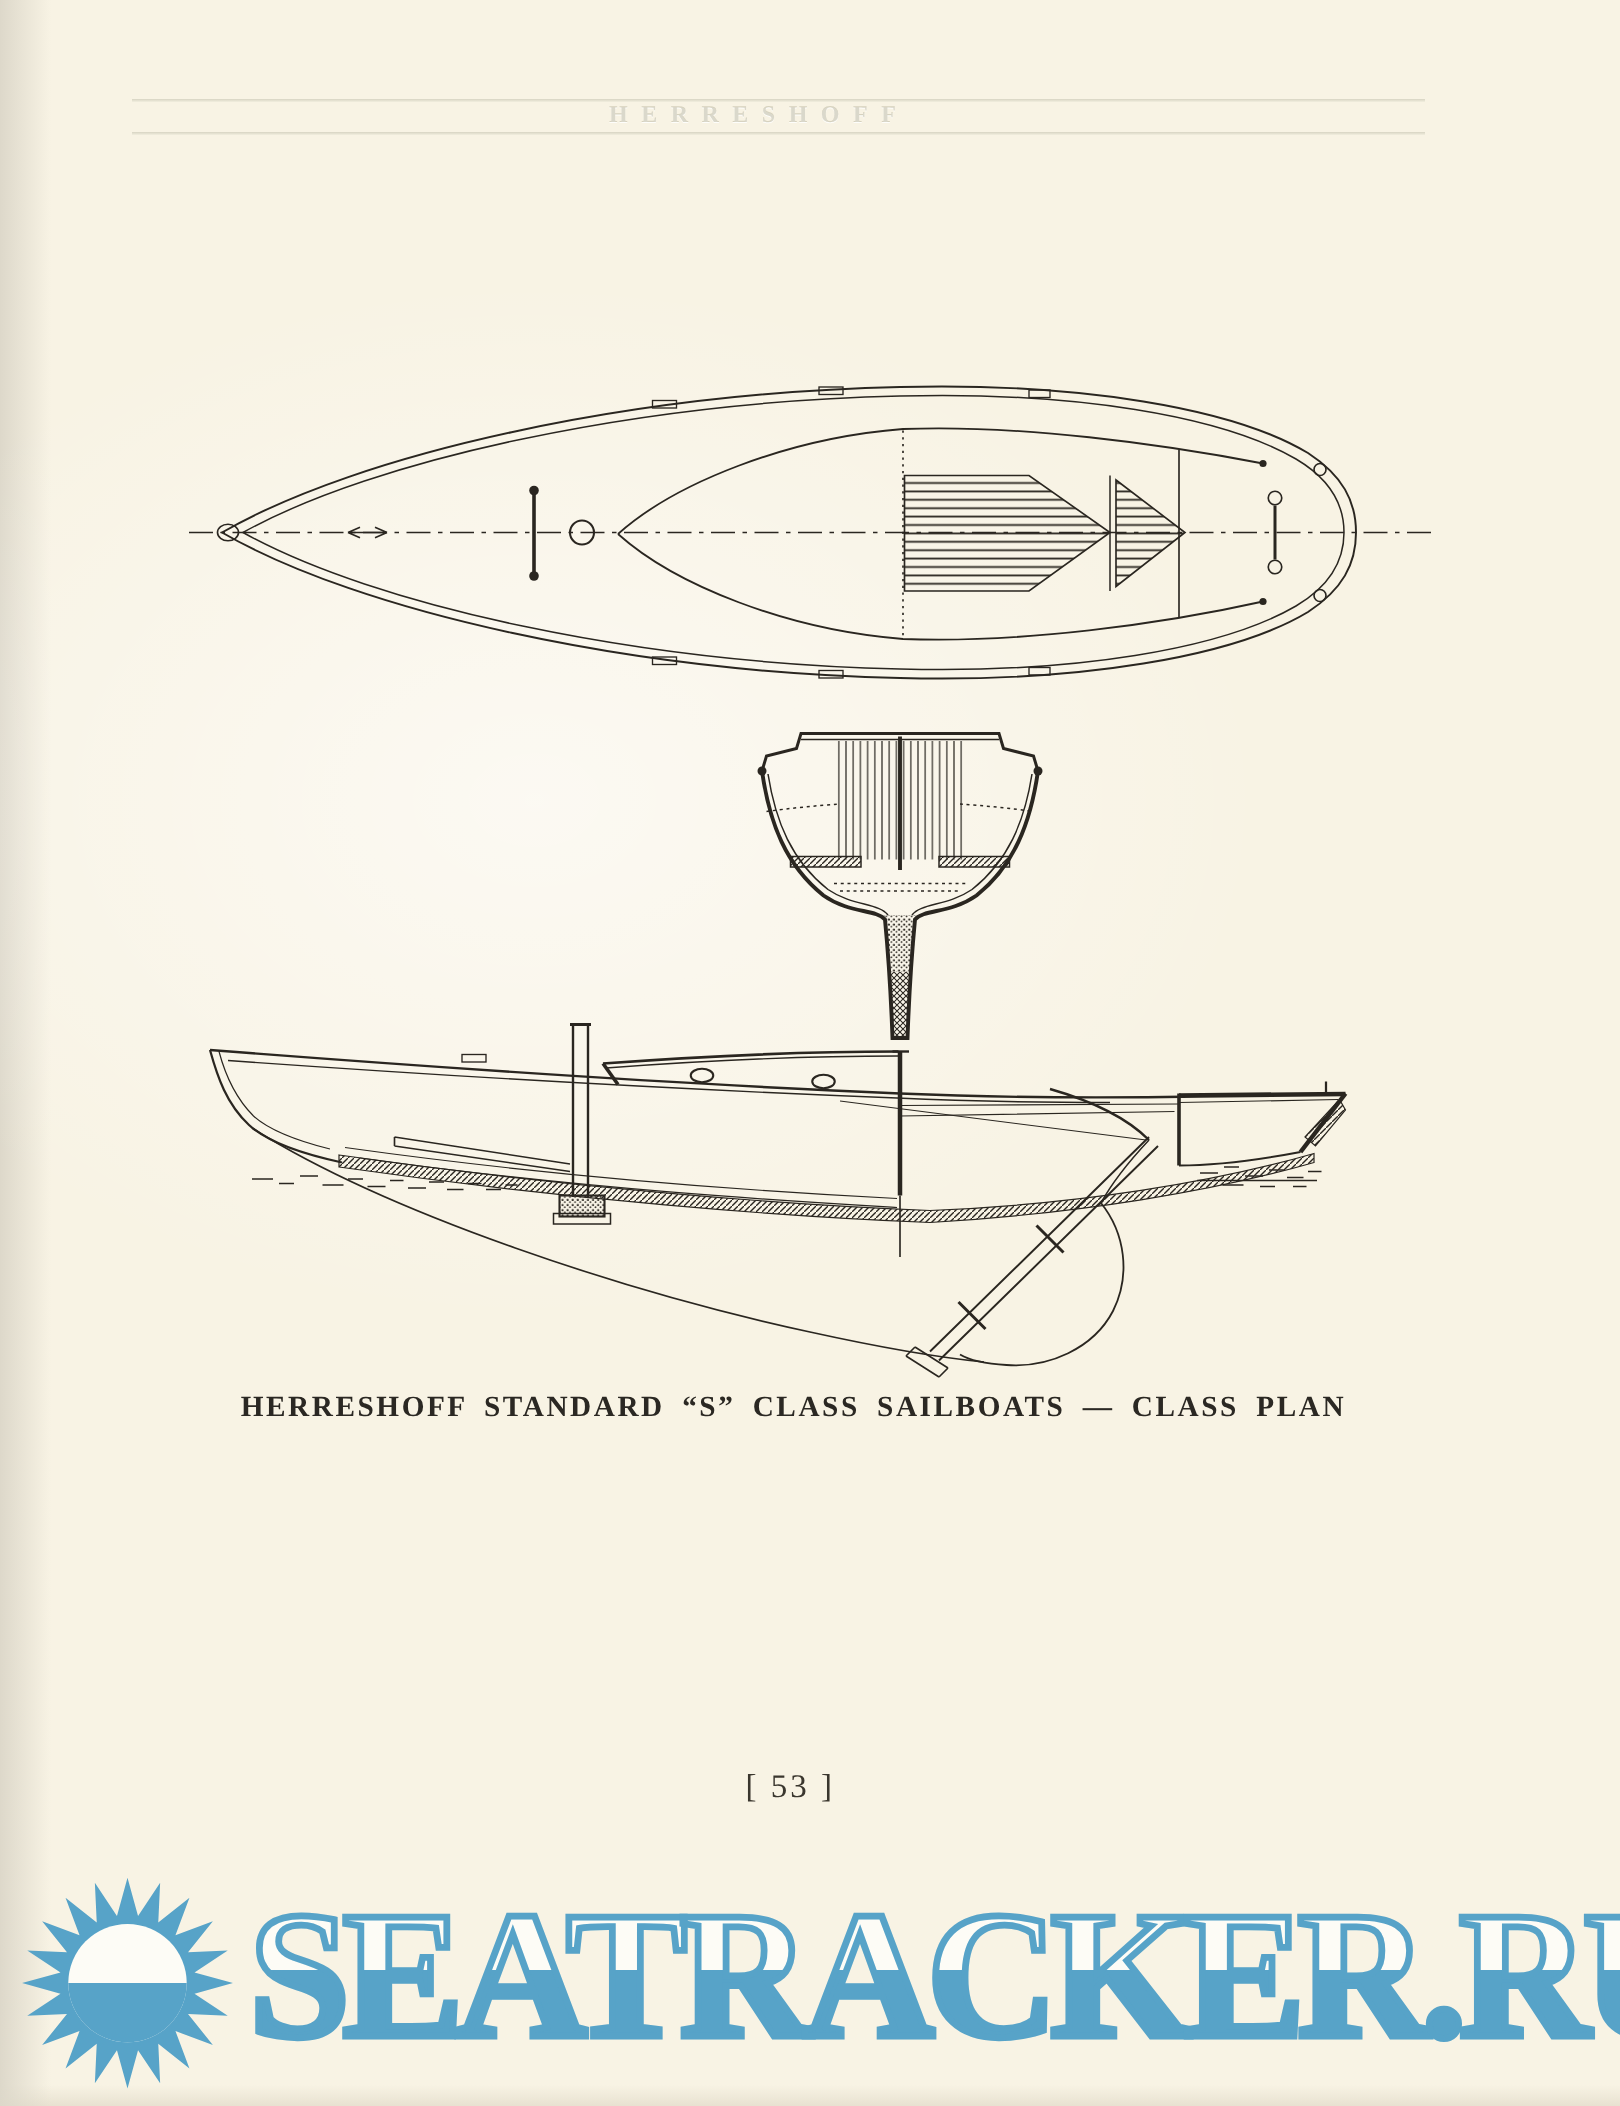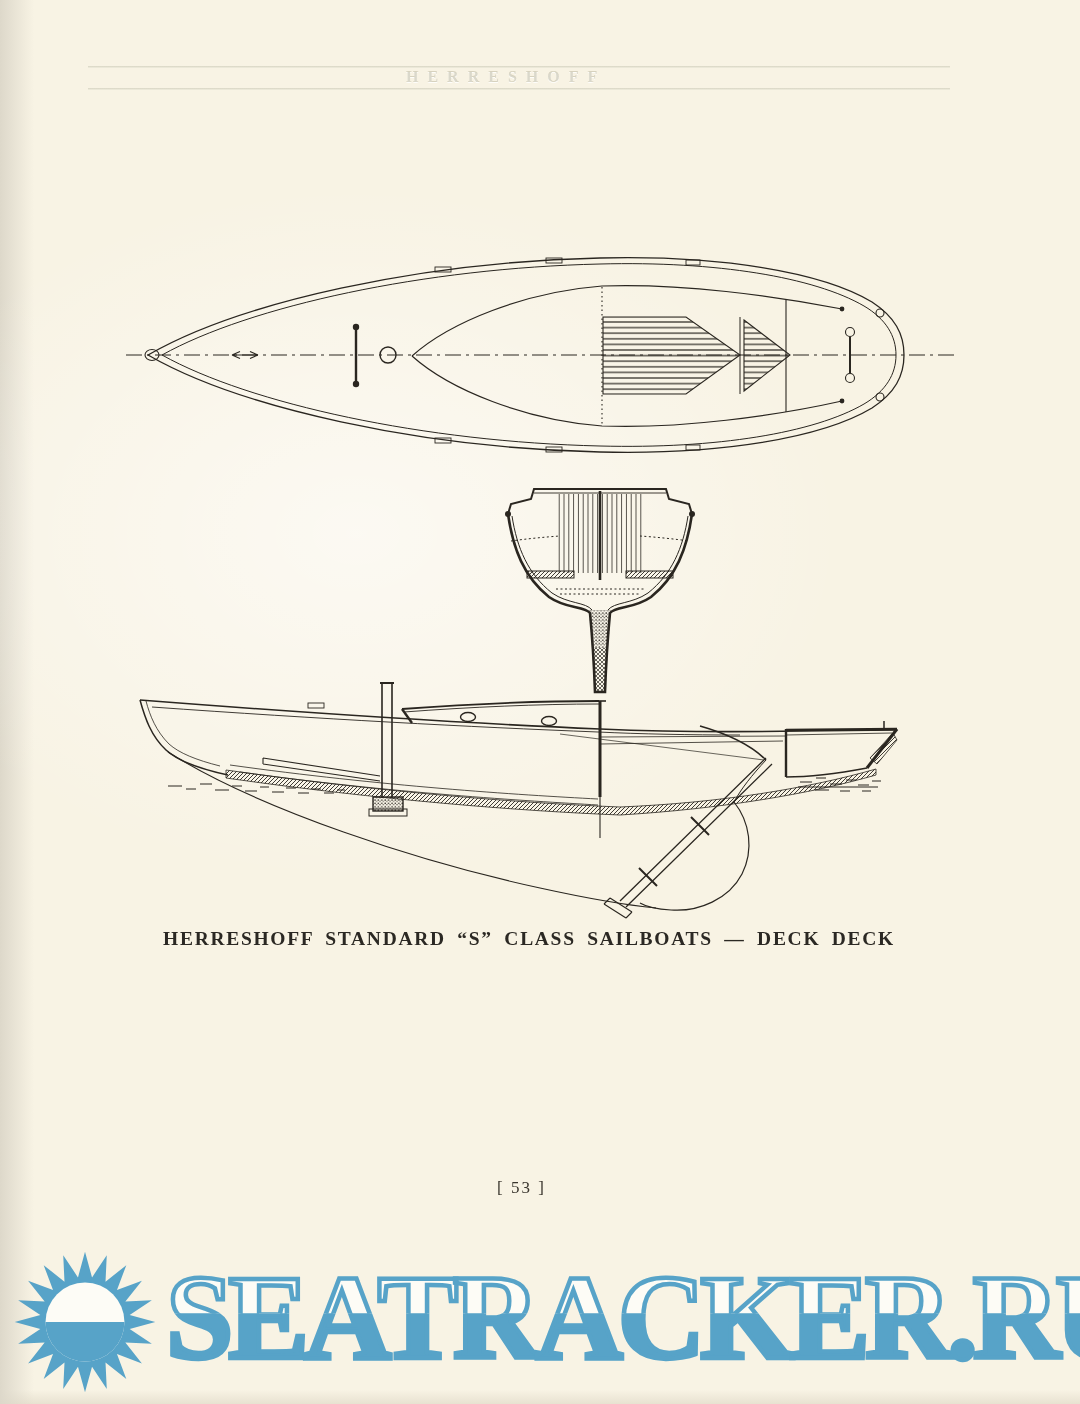--- a/index.html
+++ b/index.html
@@ -19,21 +19,21 @@
     letter-spacing:9px;color:rgba(165,160,132,.40);
     text-shadow:0 1px 0 rgba(255,255,255,.85);white-space:nowrap;
   }
   .drawing-svg{position:absolute;left:0;top:0;}
   .caption{
     position:absolute;top:928px;left:50%;transform:translateX(-51.5%);
     font-size:19.5px;font-weight:bold;letter-spacing:1.7px;word-spacing:5px;
     color:#2b2823;white-space:nowrap;
   }
   .page-number{
-    position:absolute;top:1178px;left:497px;font-size:17px;color:#3a362e;
+    position:absolute;top:1178px;left:497px;font-size:22px;color:#3a362e;
     letter-spacing:2px;
   }
   .watermark{position:absolute;left:0;top:1244px;width:1080px;height:160px;}
   .sun{position:absolute;left:7px;top:4px;}
   .wm-text{
     position:absolute;left:166px;top:13px;width:910px;height:140px;
     font-size:121px;line-height:121px;font-weight:bold;
     font-family:"Liberation Serif",serif;letter-spacing:-5px;white-space:nowrap;
   }
   .wm-text span{position:absolute;left:0;top:0;
@@ -183,21 +183,21 @@
     <path d="M786,735 L892,733" stroke-width="0.8"></path>
     <line x1="884" y1="721" x2="884" y2="729" stroke-width="1.5"></line>
 
     <path d="M168,786h14 M186,789h10 M200,784h12 M215,790h14 M232,786h10 M245,791h12 M260,787h9 M272,792h12 M286,788h10 M298,793h11 M312,789h9 M324,793h10 M337,790h8" stroke-width="1"></path>
     <path d="M798,787h80 M800,782h12 M816,778h10 M830,784h12 M846,780h10 M858,785h11 M872,781h9 M815,790h14 M840,791h10 M862,791h9" stroke-width="1"></path>
 
     <rect x="308" y="703" width="16" height="5" stroke-width="0.9"></rect>
   </g>
 </svg>
 
-<div class="caption">HERRESHOFF STANDARD “S” CLASS SAILBOATS — DECK DECK</div>
+<div class="caption">HERRESHOFF STANDARD “S” CLASS SAILBOATS — CLASS PLAN</div>
 <div class="page-number">[ 53 ]</div>
 
 <div class="watermark">
   <svg class="sun" width="156" height="152" viewBox="0 0 162 152">
     <polygon fill="var(--wm-color,#57a3c8)" points="
       81,1 88.3,27.6 103.6,4.6 102.3,32.1 123.9,14.9 114.2,40.8 140.1,31.1 122.9,52.7
       150.4,51.4 127.4,66.7 154,74 127.4,81.3 150.4,96.6 122.9,95.3 140.1,116.9 114.2,107.2
       123.9,133.1 102.3,115.9 103.6,143.4 88.3,120.4 81,147 73.7,120.4 58.4,143.4 59.7,115.9
       38.1,133.1 47.8,107.2 21.9,116.9 39.1,95.3 11.6,96.6 34.6,81.3 8,74 34.6,66.7
       11.6,51.4 39.1,52.7 21.9,31.1 47.8,40.8 38.1,14.9 59.7,32.1 58.4,4.6 73.7,27.6"></polygon>

